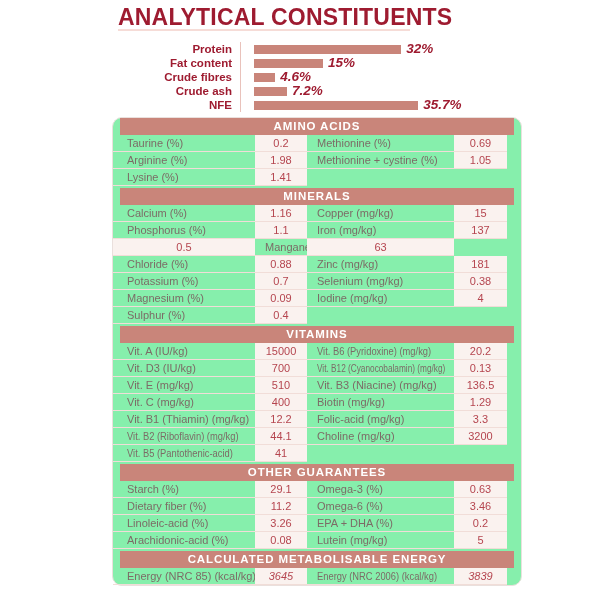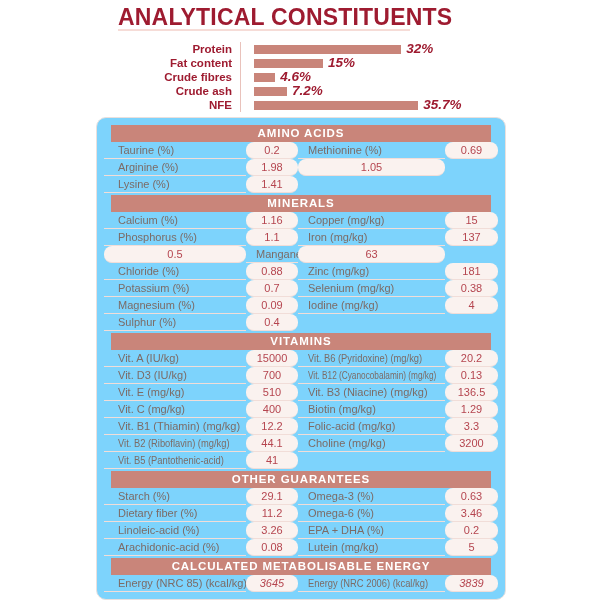--- a/index.html
+++ b/index.html
@@ -17,32 +17,32 @@
   .chart-label { height:14px; line-height:14px; width:111px; text-align:right;
     padding-right:8px; font-weight:700; font-size:11.5px; color:#9e1b30; white-space:nowrap; }
   .chart-bars { border-left:1px solid #e9c2bb; padding-left:13px; display:flex;
     flex-direction:column; }
   .chart-bar-row { height:14px; display:flex; align-items:center;font-style:italic; }
   .chart-bar { height:9px; background:#c9857a; }
   .chart-value { margin-left:5px; font-size:13.5px; font-weight:700; color:#9e1b30;
     line-height:14px; white-space:nowrap; }
 
   
-  .tables-box { position:absolute; left:96px; top:117px; width:410px; padding:7px;
-    border:1px solid #eae0dd; border-radius:10px; background:#7dd3fc; }
+  .tables-box { position:absolute; left:112px; top:117px; width:410px; padding:0;
+    border:1px solid #eae0dd; border-radius:10px; background:#86efac; }
   .tbl { margin-bottom:2px; }
   .tbl:last-child { margin-bottom:0; }
   .sec-head { height:17px; line-height:17px; margin:0 7px; background:#c9857a; color:#ffffff;
     text-align:center; font-size:11.5px; font-weight:700; letter-spacing:0.9px; }
   .row { display:grid; grid-template-columns:142px 52px 147px 53px; }
   .cell { height:17px; line-height:16px; font-size:11px; border-bottom:1px solid #f1ddd8;
     white-space:nowrap; }
   .l-label { padding-left:14px; color:#7c6b66; }
   .r-label { padding-left:10px; color:#7c6b66; }
-  .l-value, .r-value { text-align:center; color:#b5454f; background:#faf2ef;border-radius:8px; }
+  .l-value, .r-value { text-align:center; color:#b5454f; background:#faf2ef; }
   .row.no-right .r-label, .row.no-right .r-value { border-bottom:none; background:transparent; }
   .sq1 span { display:inline-block; transform:scaleX(0.85); transform-origin:left center; }
   .sq2 span { display:inline-block; transform:scaleX(0.75); transform-origin:left center; }
   .italic-vals .l-value, .italic-vals .r-value { font-style:italic; }
 </style>
 </head>
 <body>
 
 <h1 class="page-title">ANALYTICAL CONSTITUENTS</h1>
 <div class="title-underline"></div>
@@ -84,20 +84,21 @@
       <div class="sec-head">AMINO ACIDS</div>
       <div class="row">
         <div class="cell l-label"><span>Taurine (%)</span></div>
         <div class="cell l-value">0.2</div>
         <div class="cell r-label"><span>Methionine (%)</span></div>
         <div class="cell r-value">0.69</div>
       </div>
       <div class="row">
         <div class="cell l-label"><span>Arginine (%)</span></div>
         <div class="cell l-value">1.98</div>
+        <div class="cell r-label"><span>Methionine + cystine (%)</span></div>
         <div class="cell r-value">1.05</div>
       </div>
       <div class="row no-right">
         <div class="cell l-label"><span>Lysine (%)</span></div>
         <div class="cell l-value">1.41</div>
         <div class="cell r-label"><span></span></div>
         <div class="cell r-value"></div>
       </div>
     </section>
     <section class="tbl">

